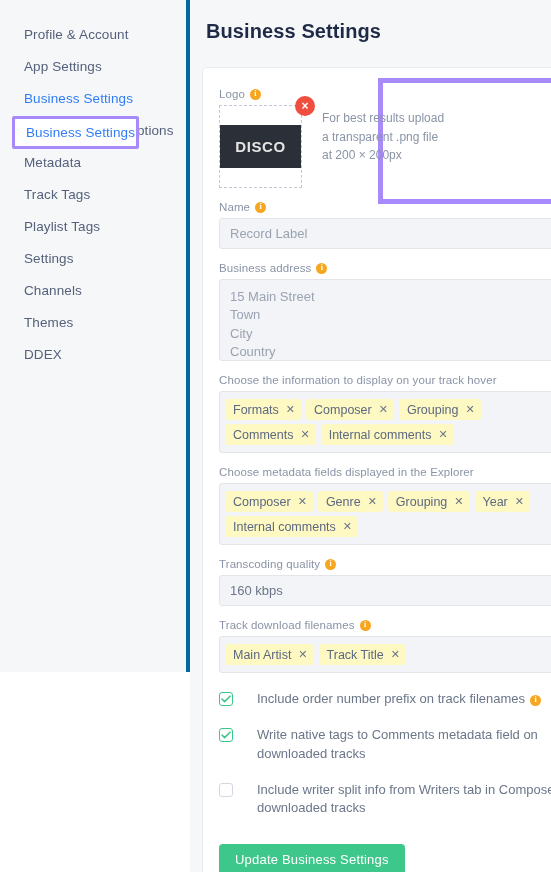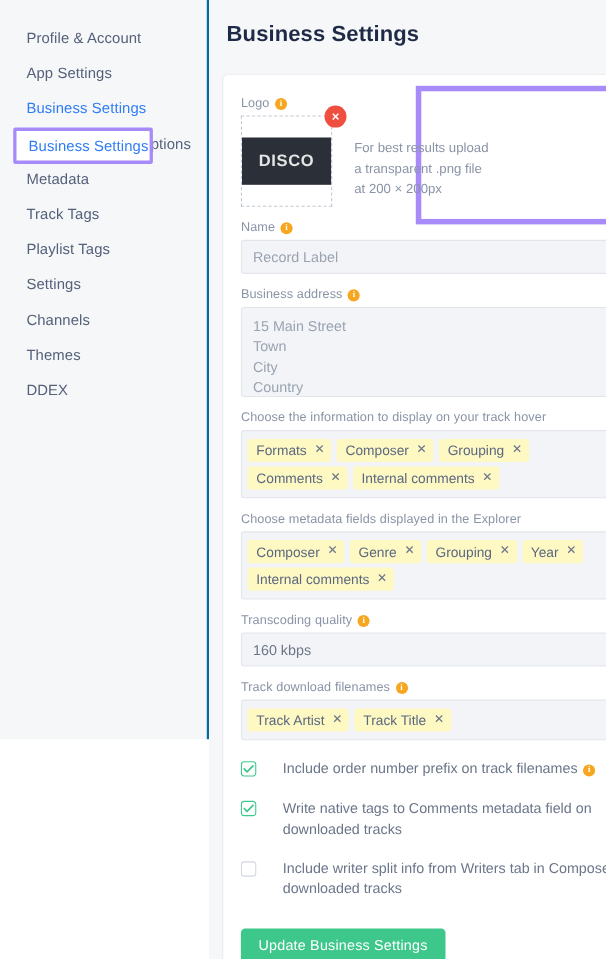--- a/index.html
+++ b/index.html
@@ -8,21 +8,21 @@
     font-family: "Liberation Sans", sans-serif;
     background: #ffffff;
     overflow: hidden;
   }
   .app { display: flex; width: 551px; height: 872px; position: relative; }
 
   
   .sidebar {
     width: 190px; height: 672px;
     background: #f6f7f9;
-    border-right: 2px solid #0369a1;
+    border-right: 4px solid #0369a1;
     padding-top: 18px;
     flex: 0 0 190px;
     position: relative;
   }
   .nav-item {
     height: 32px;
     display: flex; align-items: center;
     padding-left: 24px;
     font-size: 13.5px;
     color: #55617a;
@@ -128,21 +128,21 @@
     width: 20px; height: 20px; border-radius: 50%;
     background: #f04e3e;
     color: #fff;
     display: flex; align-items: center; justify-content: center;
     font-size: 12px; font-weight: bold;
     cursor: pointer;
     line-height: 1;
   }
   .logo-hint {
     margin-left: 20px;
-    margin-top: 20px;
+    margin-top: 4px;
     font-size: 12px;
     color: #8a94a6;
     line-height: 1.55;
   }
 
   
   .input {
     width: 100%;
     height: 31px;
     background: #f3f4f7;
@@ -401,21 +401,21 @@
       </div>
 
       
       <div class="field">
         <div class="label">
           <span>Track download filenames</span>
           <span class="info">i</span>
         </div>
         <div class="multiselect">
           <div id="chips-filenames" style="display:contents"><span class="chip">
-                <span>Track Artist</span>
+                <span>Main Artist</span>
                 <span class="chip-x">✕</span>
               </span><span class="chip">
                 <span>Track Title</span>
                 <span class="chip-x">✕</span>
               </span></div>
 
         </div>
       </div>
 
       

